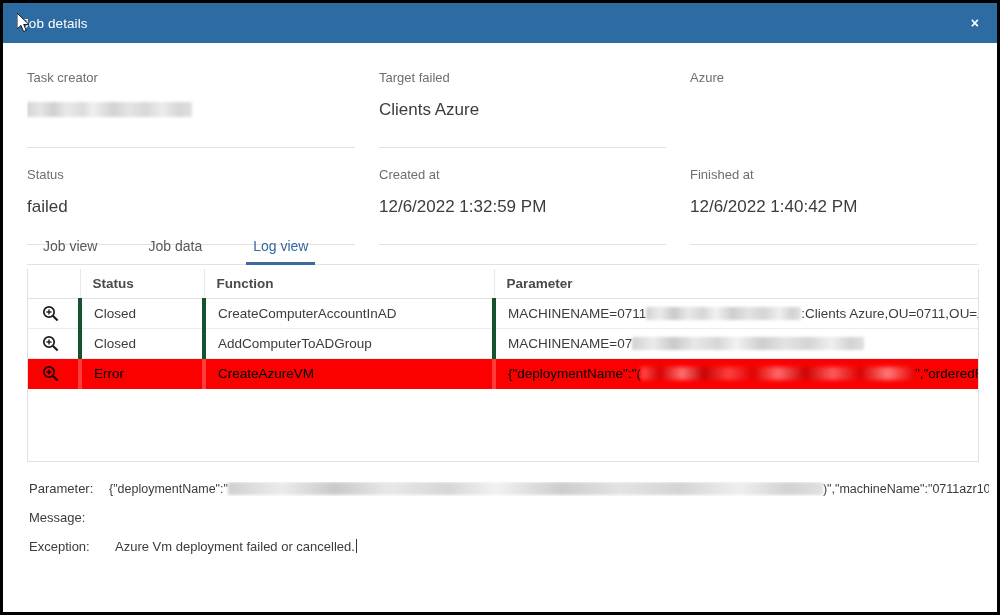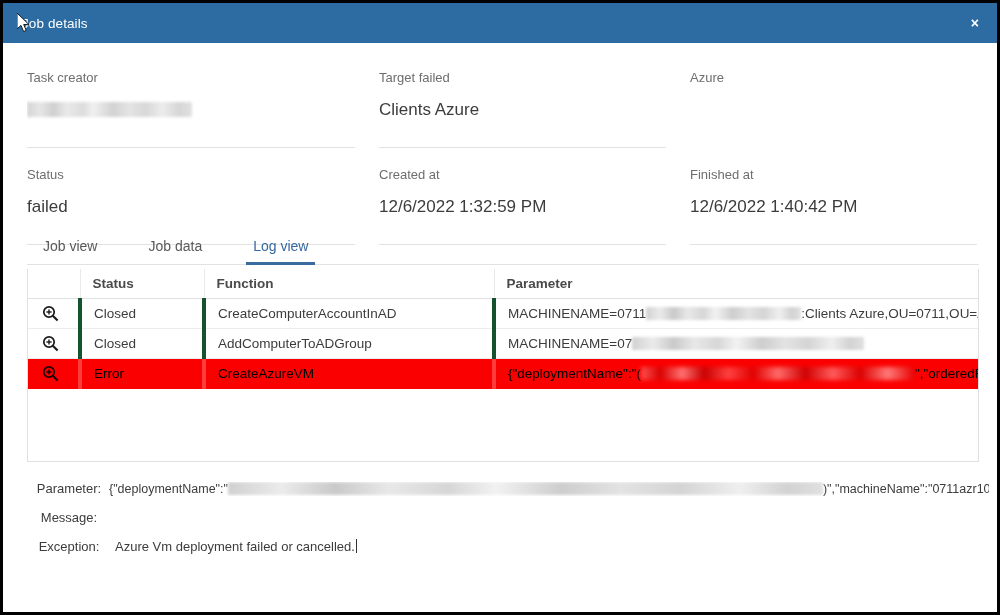--- a/index.html
+++ b/index.html
@@ -217,21 +217,20 @@
     width: 960px;
     font-size: 13px;
     color: #3c3c3c;
   }
   .detail-row {
     display: flex;
     align-items: baseline;
     height: 29px;
     white-space: nowrap;
     overflow: hidden;
-    text-align: center;
   }
   .detail-label {
     width: 80px;
     flex: 0 0 80px;
     color: #3c3c3c;
     font-size: 13px;
   }
   .detail-value {
     font-size: 12.5px;
     color: #3c3c3c;

